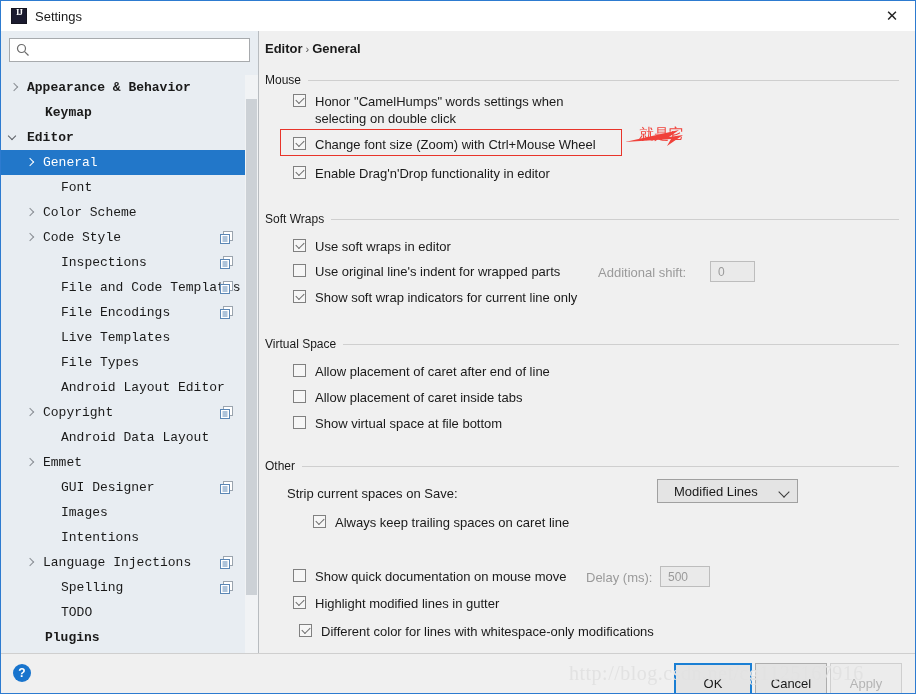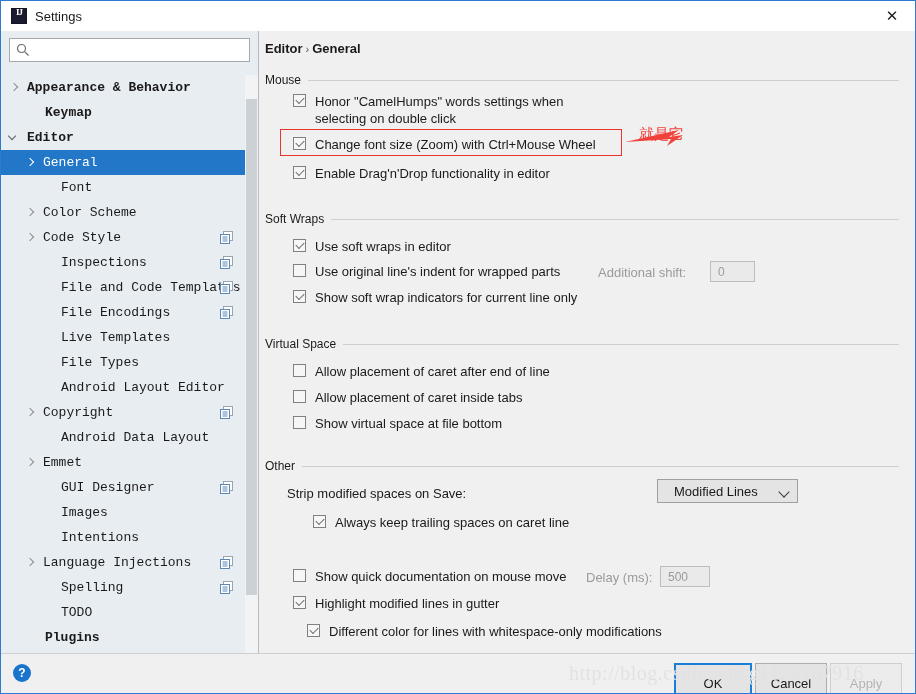--- a/index.html
+++ b/index.html
@@ -511,42 +511,42 @@
         <span class="opt-label">Show virtual space at file bottom</span>
       </div>
 
       <div class="group" style="top:428px;">
         <div class="group-head">
           <span class="group-title">Other</span>
           <span class="group-line"></span>
         </div>
       </div>
 
-      <div class="static-label" style="left:28px;top:455px;">Strip modified spaces on Save:</div>
+      <div class="static-label" style="left:28px;top:455px;">Strip current spaces on Save:</div>
       <div class="combo" style="left:398px;top:448px;width:141px;height:24px;">
         <span>Modified Lines</span>
         <span class="chev"></span>
       </div>
 
       <div class="opt-row" style="position:absolute;left:54px;top:483px;">
         <span class="cb checked"></span>
         <span class="opt-label">Always keep trailing spaces on caret line</span>
       </div>
       <div class="opt-row" style="position:absolute;left:34px;top:537px;">
         <span class="cb"></span>
         <span class="opt-label">Show quick documentation on mouse move</span>
       </div>
       <div class="field-label" style="left:327px;top:539px;">Delay (ms):</div>
       <div class="field" style="left:401px;top:535px;width:50px;height:21px;">500</div>
 
       <div class="opt-row" style="position:absolute;left:34px;top:564px;">
         <span class="cb checked"></span>
         <span class="opt-label">Highlight modified lines in gutter</span>
       </div>
-      <div class="opt-row" style="position:absolute;left:48px;top:592px;text-align:center;">
+      <div class="opt-row" style="position:absolute;left:40px;top:592px;text-align:center;">
         <span class="cb checked"></span>
         <span class="opt-label">Different color for lines with whitespace-only modifications</span>
       </div>
 
     </div>
   </div>
 
   <div id="footer">
     <div id="help-btn">?</div>
     <div class="dlg-btn" id="ok-btn">OK</div>

